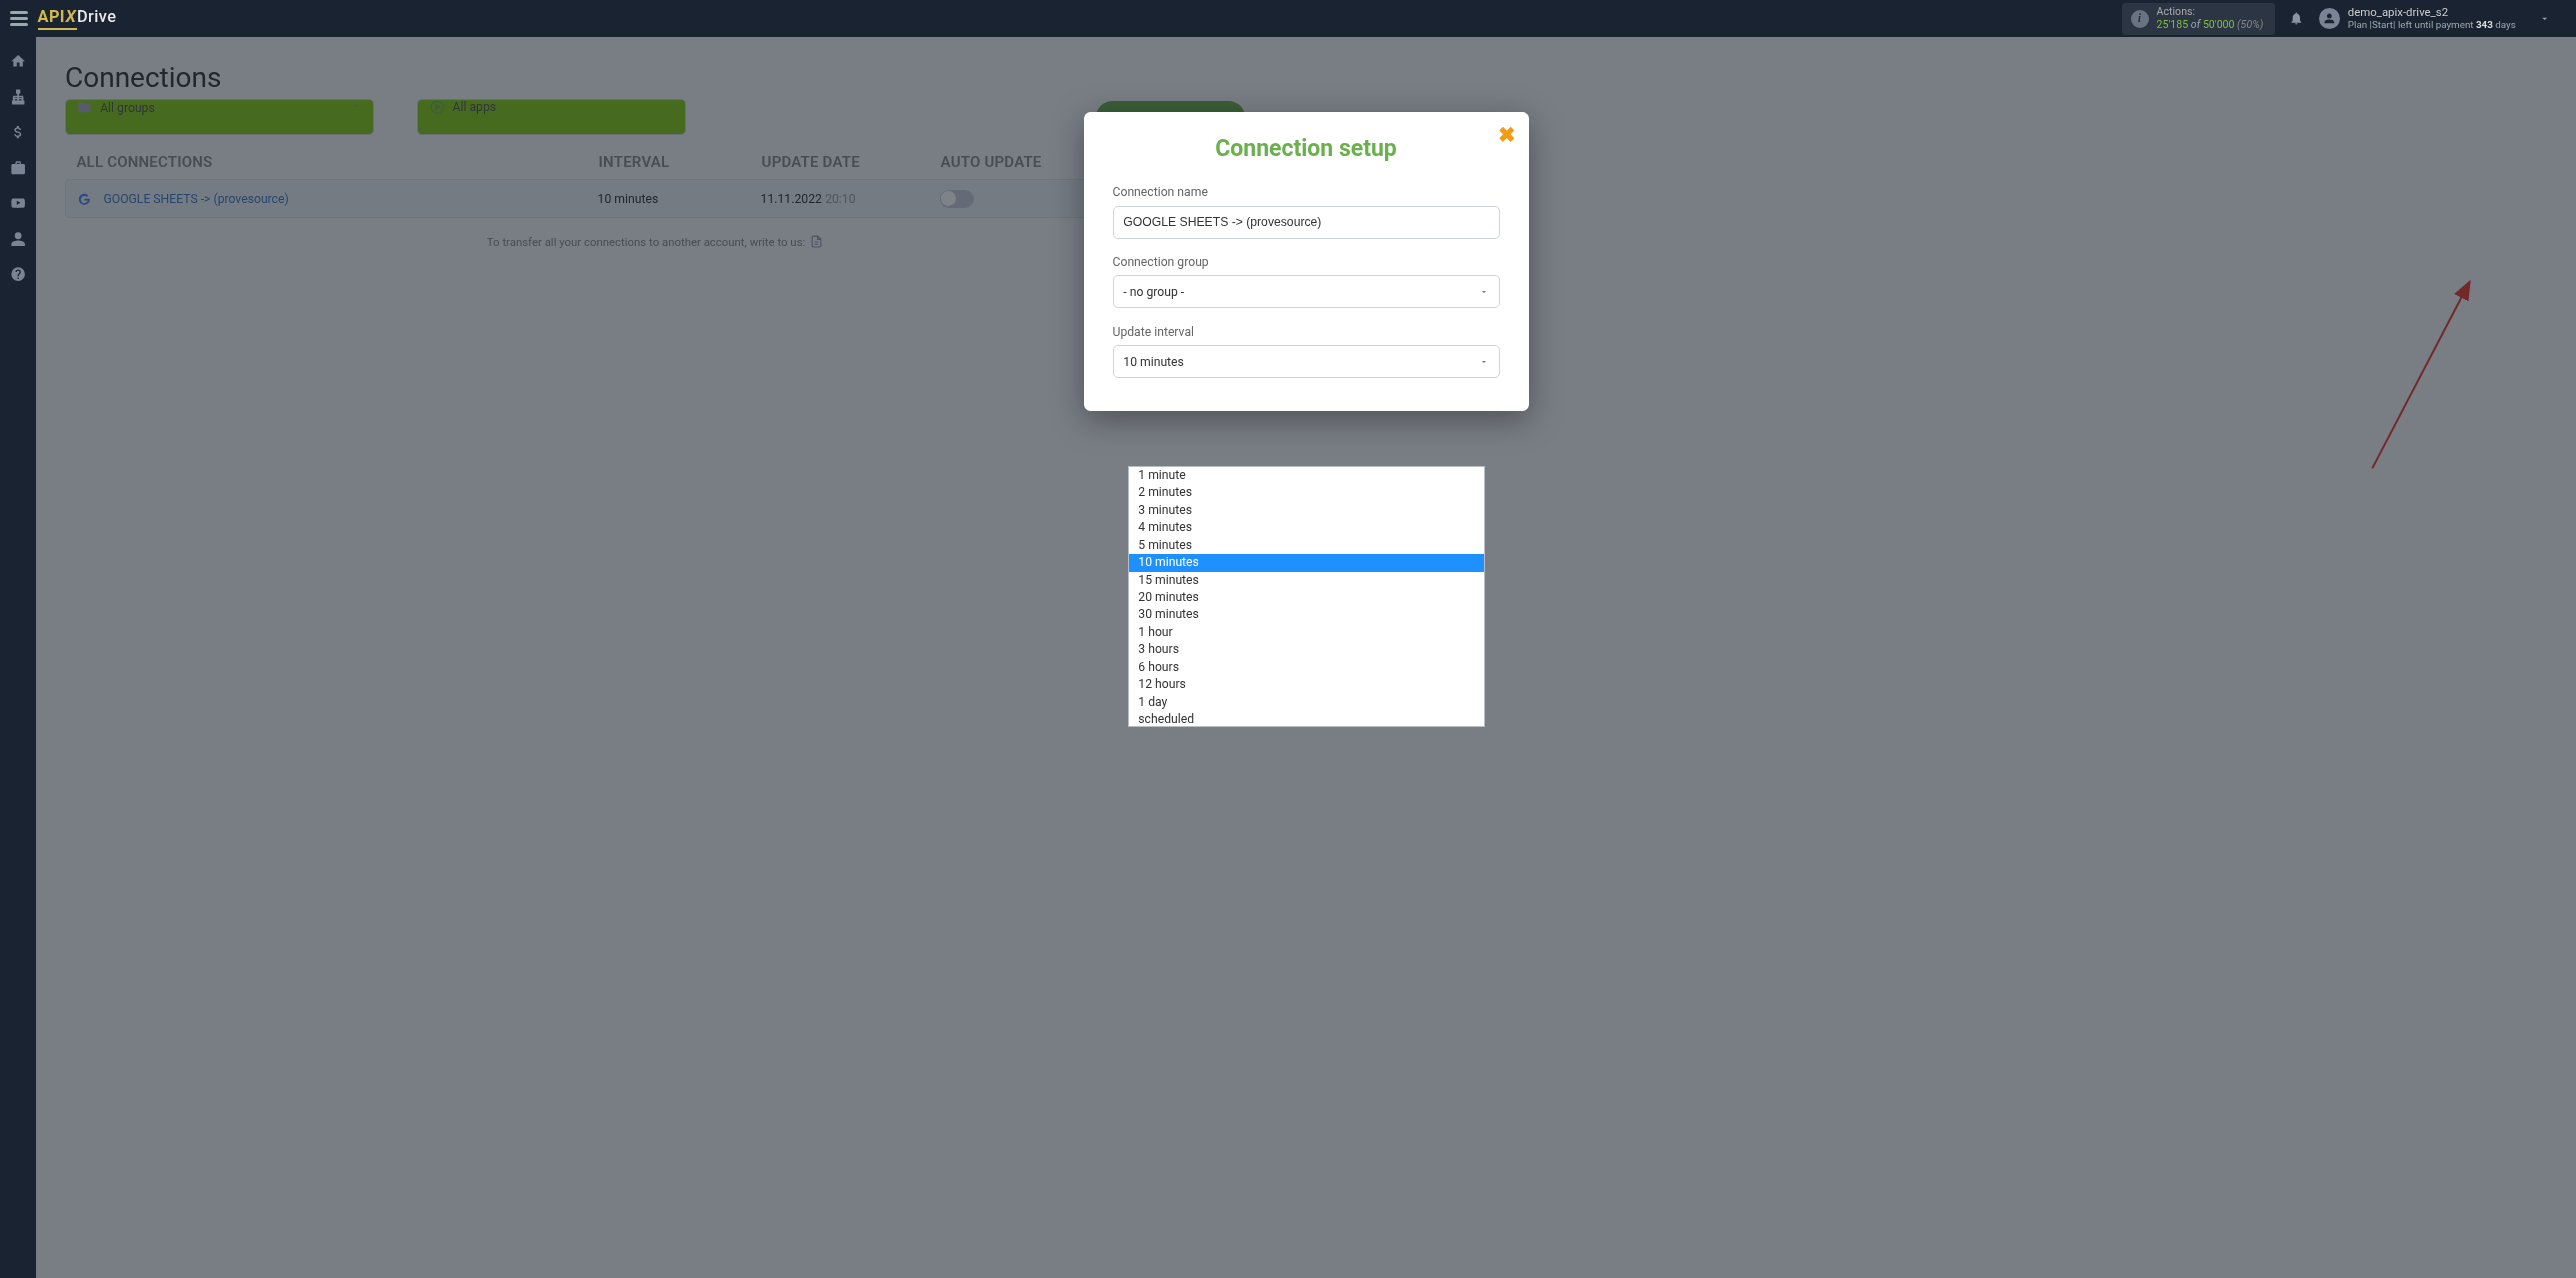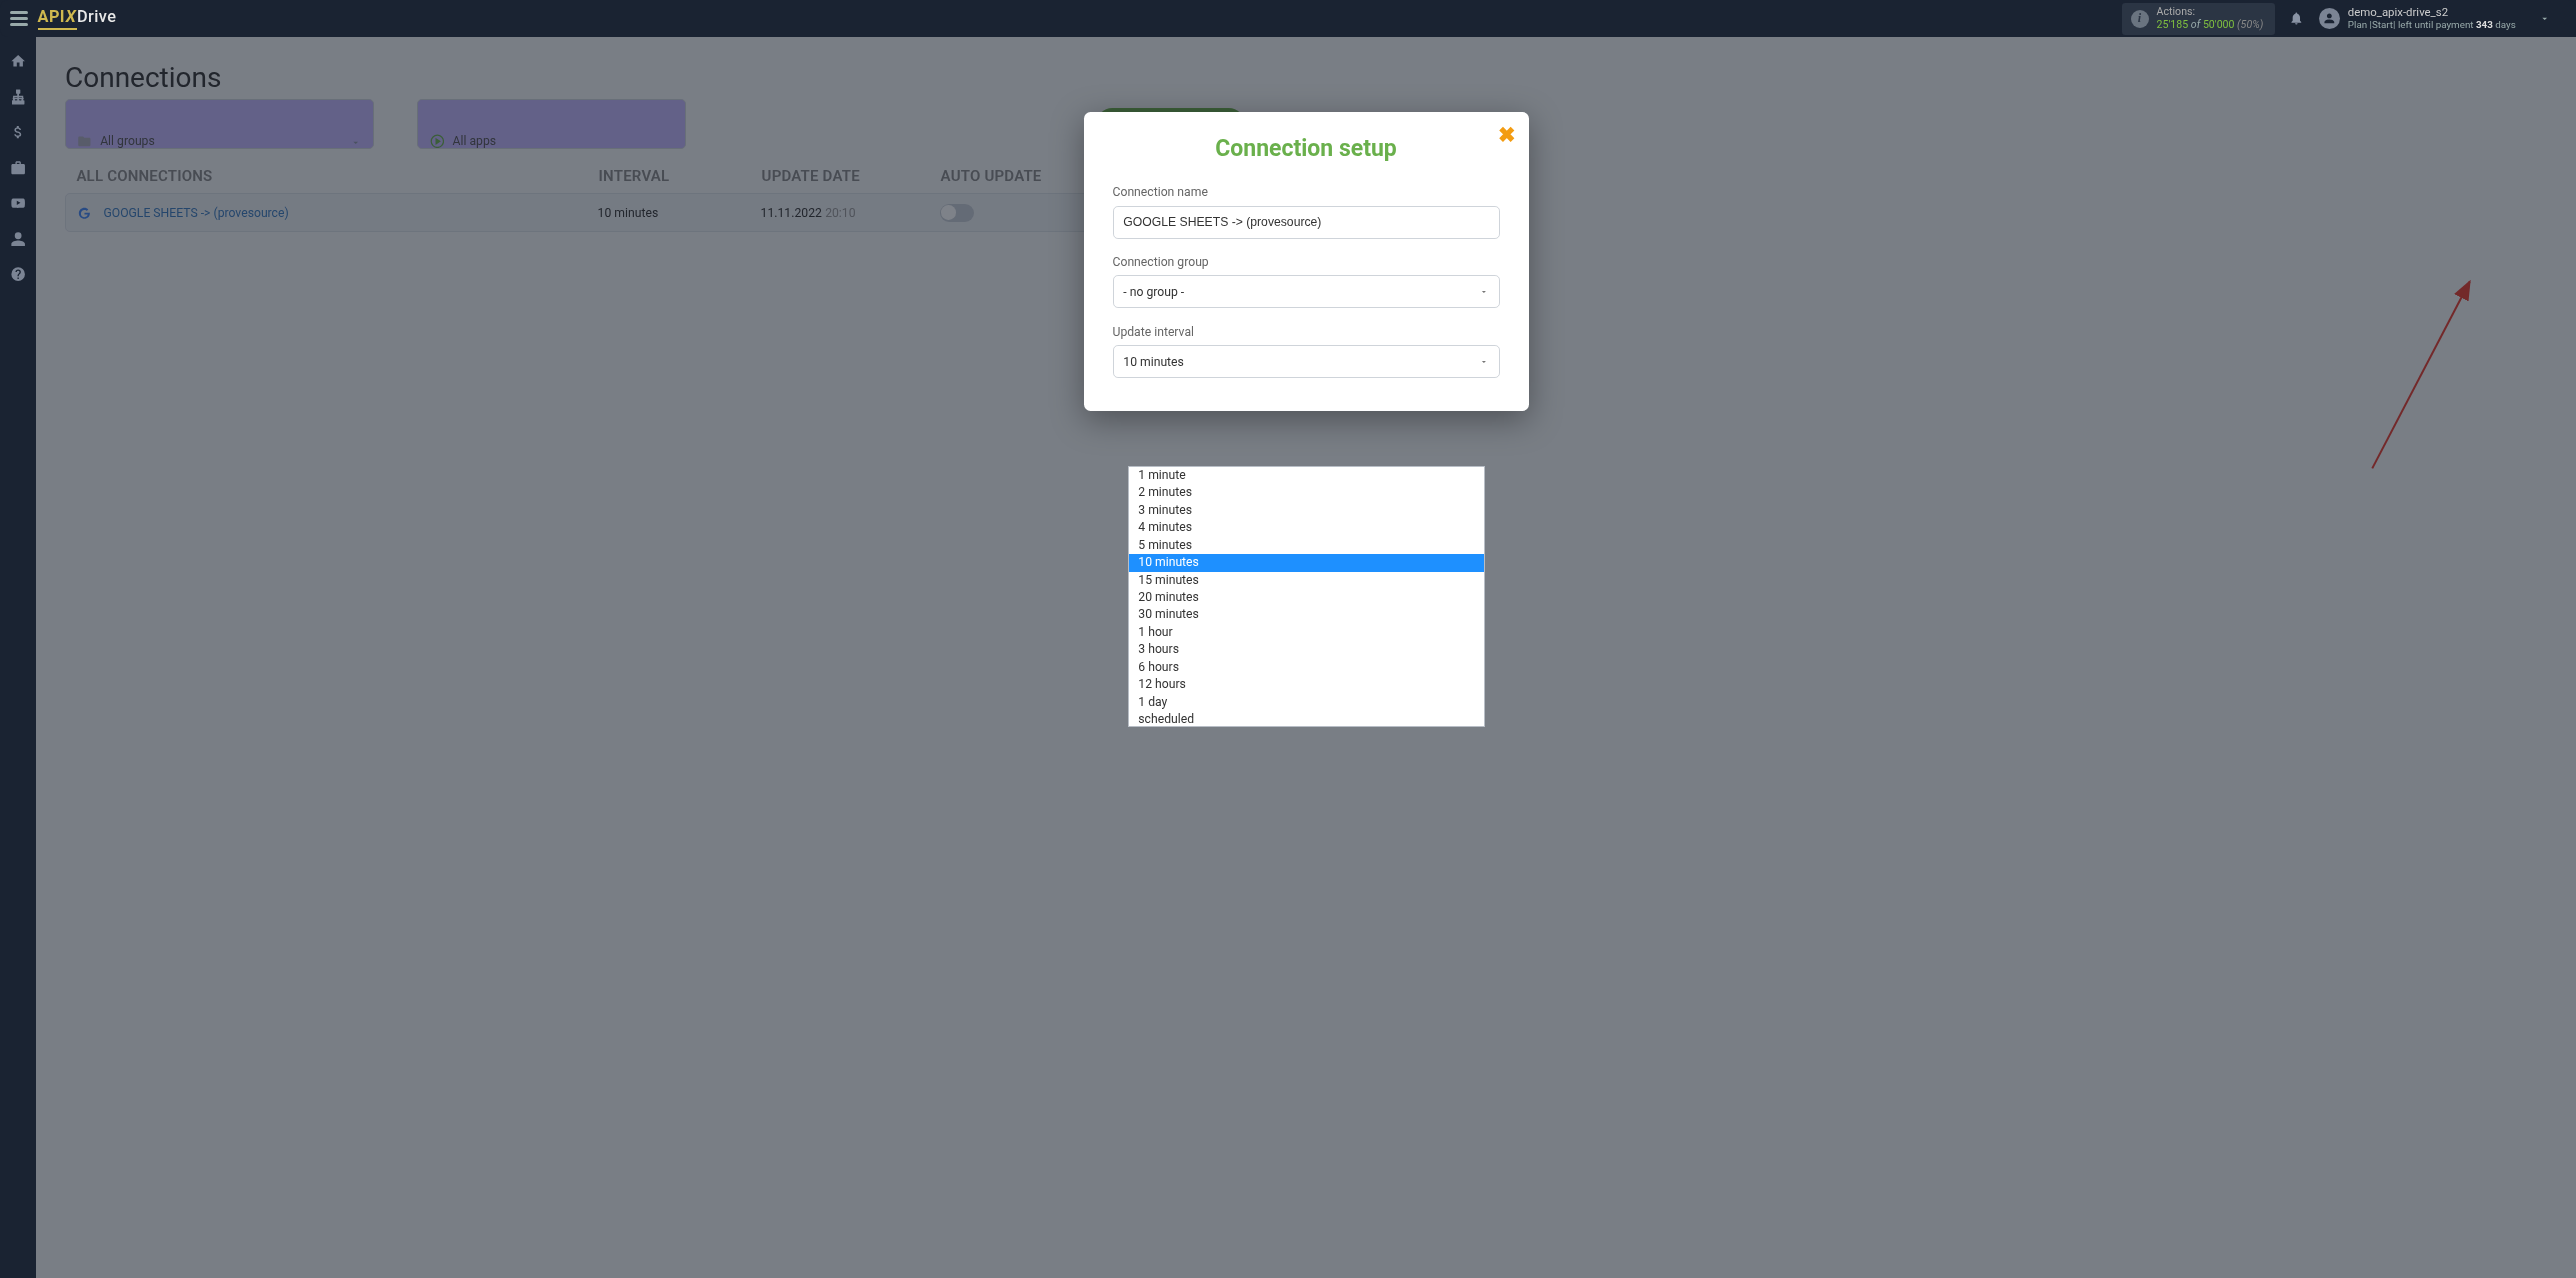--- a/index.html
+++ b/index.html
@@ -116,25 +116,25 @@
 
   .filter-row {
     display: flex;
     gap: 11.4px;
     align-items: center;
     margin-bottom: 18px;
   }
   .filter-box {
     border: 0.8px solid #cfd4da;
     border-radius: 4.9px;
-    height: 50px;
-    display: flex;
-    align-items: flex-end;
+    height: 36px;
+    display: flex;
+    align-items: flex-start;
     padding: 0 11.4px;
-    background: #c4b5fd;
+    background: #84cc16;
     font-size: 12.2px;
     color: #555;
     gap: 8.1px;
   }
   .filter-groups { width: 309px; justify-content: space-between; }
   .filter-apps { width: 269px; margin-left: 32px; }
   .folder-icon { color: #aab; }
   .chevron-down { color: #8a94a5; }
   .play-icon-green { color: #6ab04c; }
 
@@ -474,20 +474,29 @@
             </svg>
         </div>
         <div class="row-icon-btn">
           <svg width="13" height="13" viewBox="0 0 24 24" fill="currentColor">
               <path d="M6 19c0 1.1.9 2 2 2h8c1.1 0 2-.9 2-2V7H6v12zM19 4h-3.5l-1-1h-5l-1 1H5v2h14V4z"></path>
             </svg>
         </div>
       </div>
     </div>
 
+    <div class="footer-hint">
+      <span>To transfer all your connections to another account, write to us:</span>
+      <span style="color:#8a94a5;">
+        <svg width="13" height="13" viewBox="0 0 24 24" fill="none" stroke="currentColor" stroke-width="2">
+            <path d="M14 2H6a2 2 0 0 0-2 2v16a2 2 0 0 0 2 2h12a2 2 0 0 0 2-2V8z"></path>
+            <path d="M14 2v6h6M9 13h6M9 17h6"></path>
+          </svg>
+      </span>
+    </div>
   </div>
 
   <svg class="arrow-annot" width="130" height="212" viewBox="0 0 160 260">
     <defs>
       <marker id="arrowhead" markerWidth="10" markerHeight="8" refX="9" refY="4" orient="auto">
         <polygon points="0 0, 10 4, 0 8" fill="#e63b2e"></polygon>
       </marker>
     </defs>
     <line x1="20" y1="240" x2="140" y2="10" stroke="#e63b2e" stroke-width="2.5" marker-end="url(#arrowhead)"></line>
   </svg>

